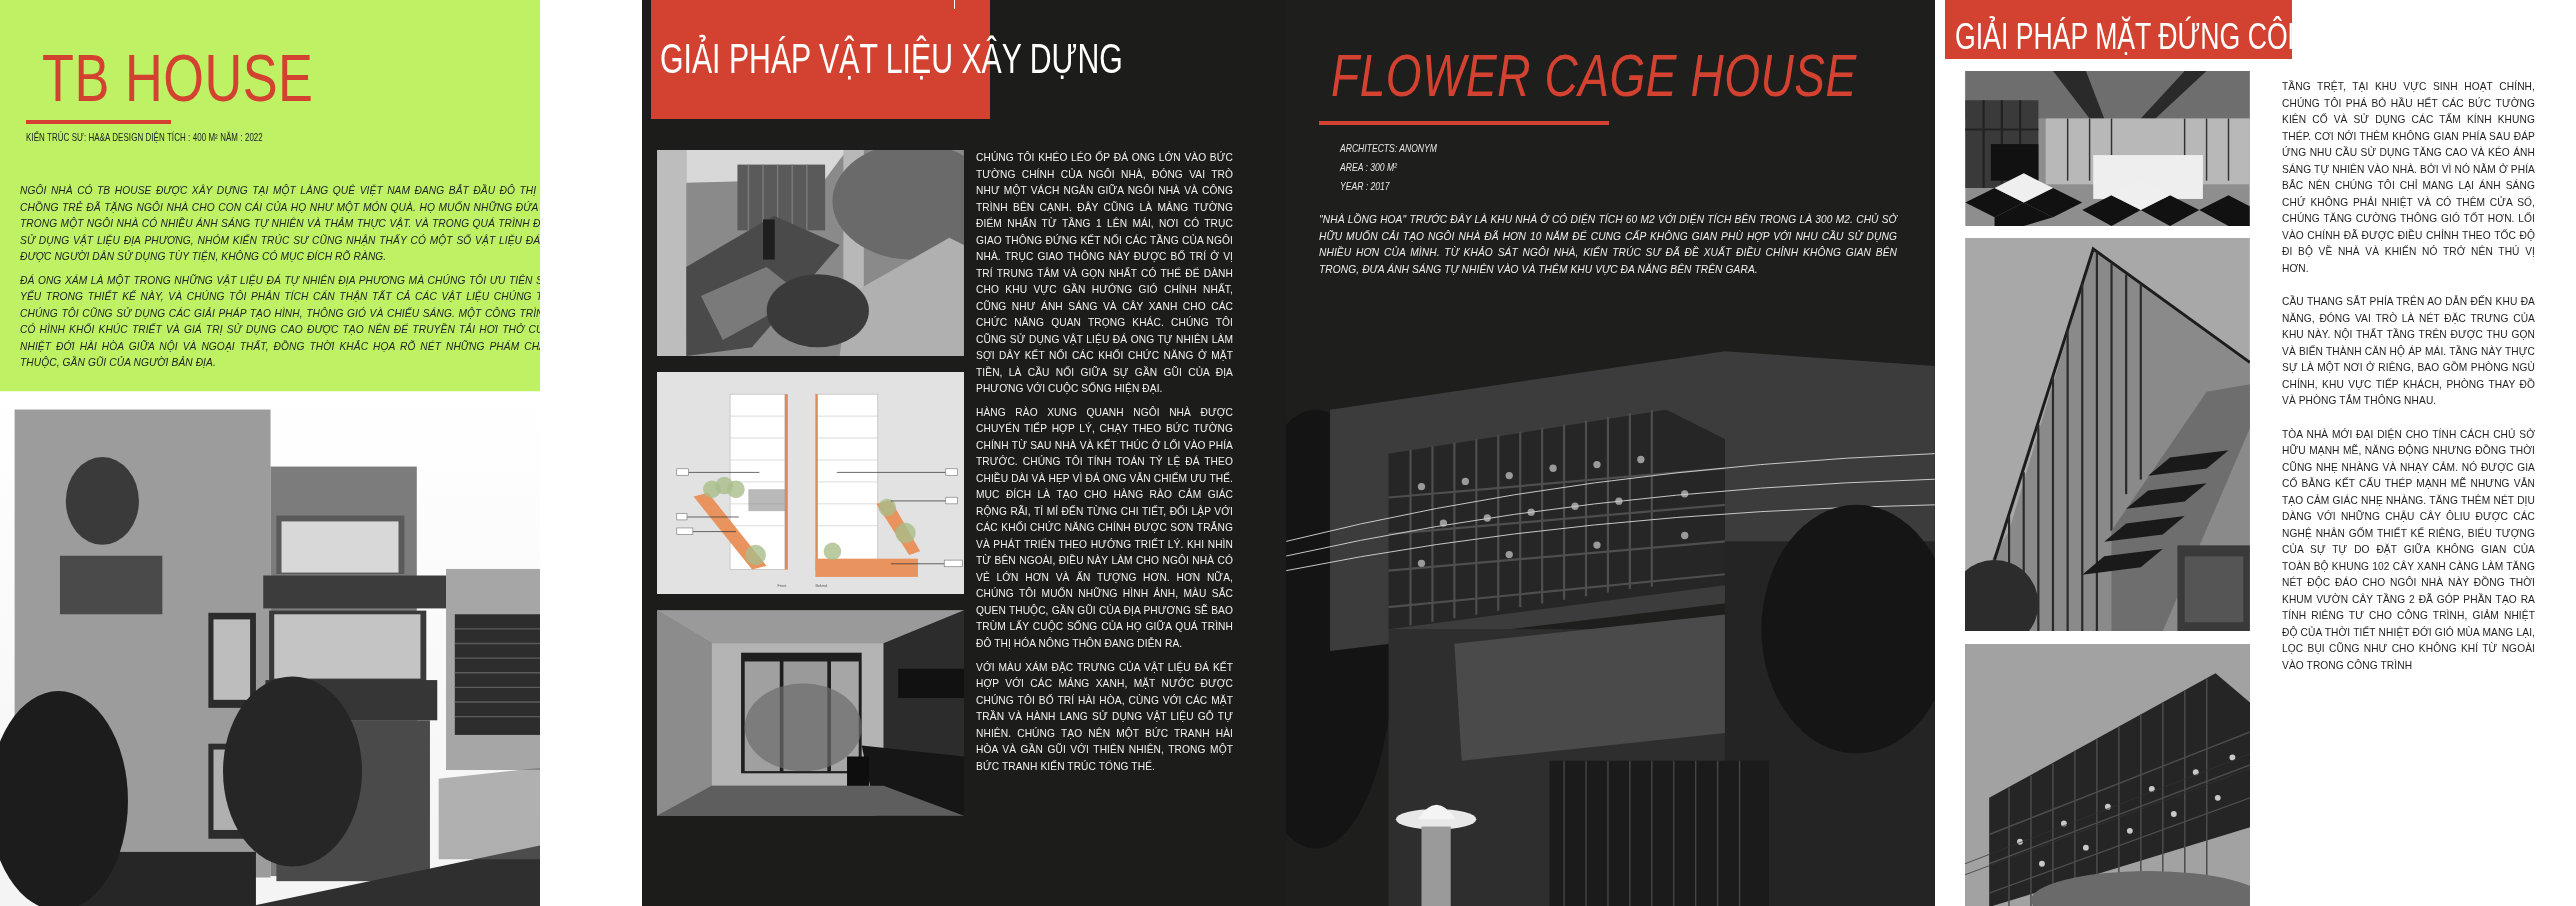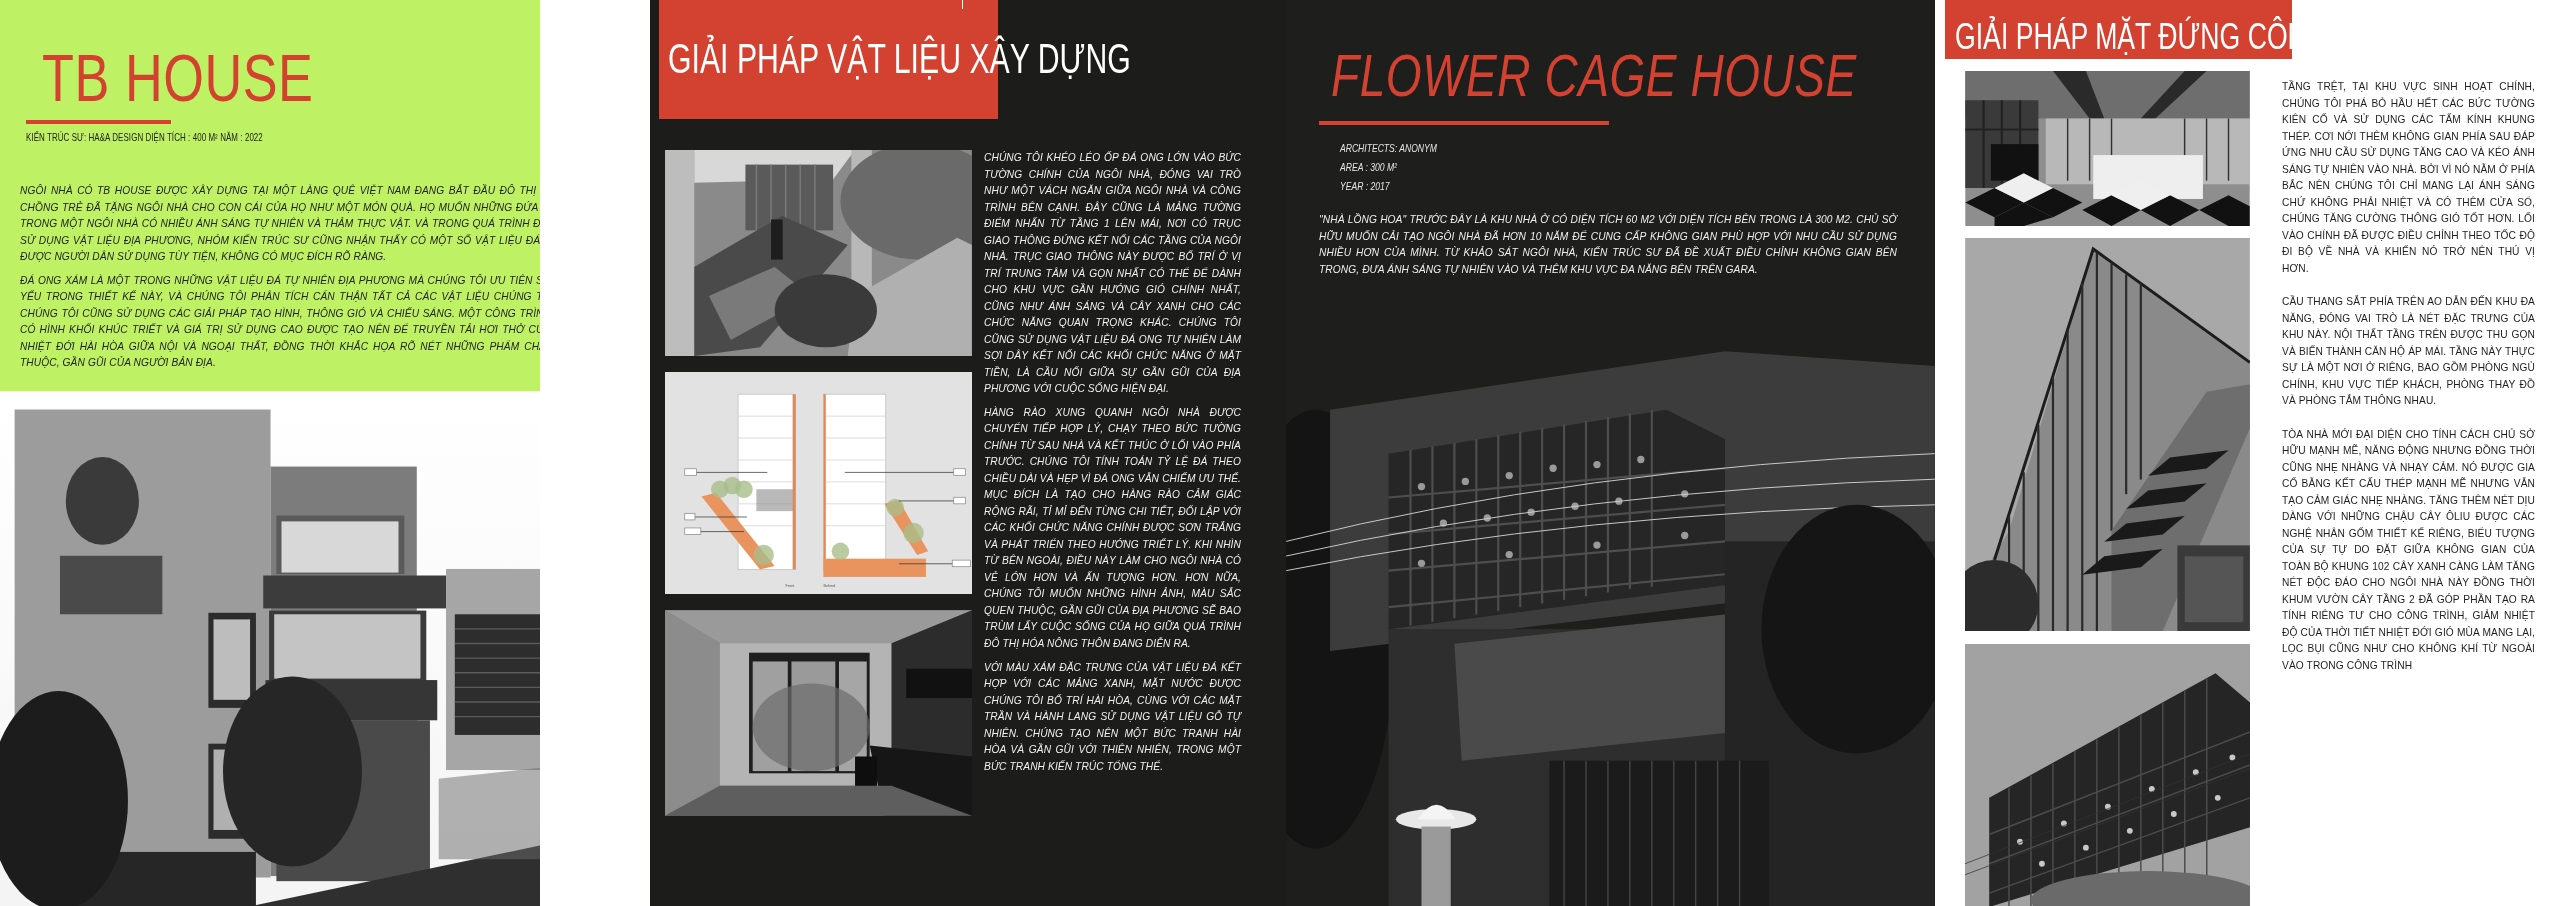--- a/index.html
+++ b/index.html
@@ -3,21 +3,21 @@
 <meta charset="utf-8">
 <style>
   * { box-sizing: border-box; margin: 0; padding: 0; }
   html, body { width: 2576px; height: 907px; overflow: hidden; background: #ffffff; }
   body { position: relative; font-family: "Liberation Sans", "DejaVu Sans", sans-serif; }
   .cond { font-family: "Liberation Sans Narrow", "Liberation Sans", "DejaVu Sans", sans-serif; transform-origin: left top; }
 
   
   .panel { position: absolute; top: 0; height: 907px; overflow: hidden; }
   #p1 { left: 0; width: 540px; background: #bef264; }
-  #p2 { left: 642px; width: 644px; background: #1c1c1b; margin-left: 8px; }
+  #p2 { left: 642px; width: 644px; background: #1c1c1b; }
   #p3 { left: 1286px; width: 649px; background: #1e1e1d; font-style: italic; }
   #p4 { left: 1935px; width: 714px; background: #ffffff; padding-left: 8px; }
 
   
   .title-red { color: #d34231; font-weight: 300; letter-spacing: 0.7px; white-space: nowrap; }
   .rule-red { position: absolute; height: 3.7px; background: #d34231; }
   .meta { color: #222; font-size: 11px; letter-spacing: 0.1px; white-space: nowrap; }
   .para { font-size: 11px; line-height: 17px; text-transform: uppercase; letter-spacing: 0.1px; text-align: justify; }
   .para + .para { margin-top: 7.3px; }
 
@@ -28,21 +28,21 @@
   #p1 .body { position: absolute; left: 20px; top: 183px; width: 591px; color: #222; font-style: italic; }
   #p1 .photo { position: absolute; left: 0; top: 391px; width: 642px; height: 516px; }
 
   
   #p2 .header-band { position: absolute; left: 8.8px; top: 0; width: 339px; height: 119px; background: #d34231; }
   #p2 .header-band .h { position: absolute; left: 8.8px; top: 35px; color: #fff; font-size: 42px; font-weight: 300; white-space: nowrap; transform: scaleX(0.72); transform-origin: left top; }
   #p2 .cursor-mark { position: absolute; left: 303px; top: 0; width: 1.5px; height: 8.8px; background: #fff; }
   #p2 .img1 { position: absolute; left: 14.6px; top: 150px; width: 307px; height: 206px; }
   #p2 .img2 { position: absolute; left: 14.6px; top: 372px; width: 307px; height: 222px; background: #e2e2e2; }
   #p2 .img3 { position: absolute; left: 14.6px; top: 610px; width: 307px; height: 206px; }
-  #p2 .body { position: absolute; left: 334px; top: 150px; width: 257px; color: #f2f2f2; font-style: italic; }
+  #p2 .body { position: absolute; left: 334px; top: 150px; width: 257px; color: #f2f2f2; }
   #p2 .caption { position: absolute; font-size: 3.7px; color: #555; }
 
   
   #p3 .title { position: absolute; left: 45px; top: 45px; font-size: 59px; line-height: 63px; transform: scaleX(0.78); }
   #p3 .rule-red { left: 33px; top: 121px; width: 290px; }
   #p3 .facts { position: absolute; left: 33px; top: 139px; color: #e6e6e6; margin-left: 21px; }
   #p3 .facts div { font-size: 11px; line-height: 19px; transform: scaleX(0.78); transform-origin: left top; white-space: nowrap; }
   #p3 .body { position: absolute; left: 33px; top: 212px; width: 307px; color: #f0f0f0; }
   #p3 .photo { position: absolute; left: 0; top: 322px; width: 649px; height: 585px; }
 

